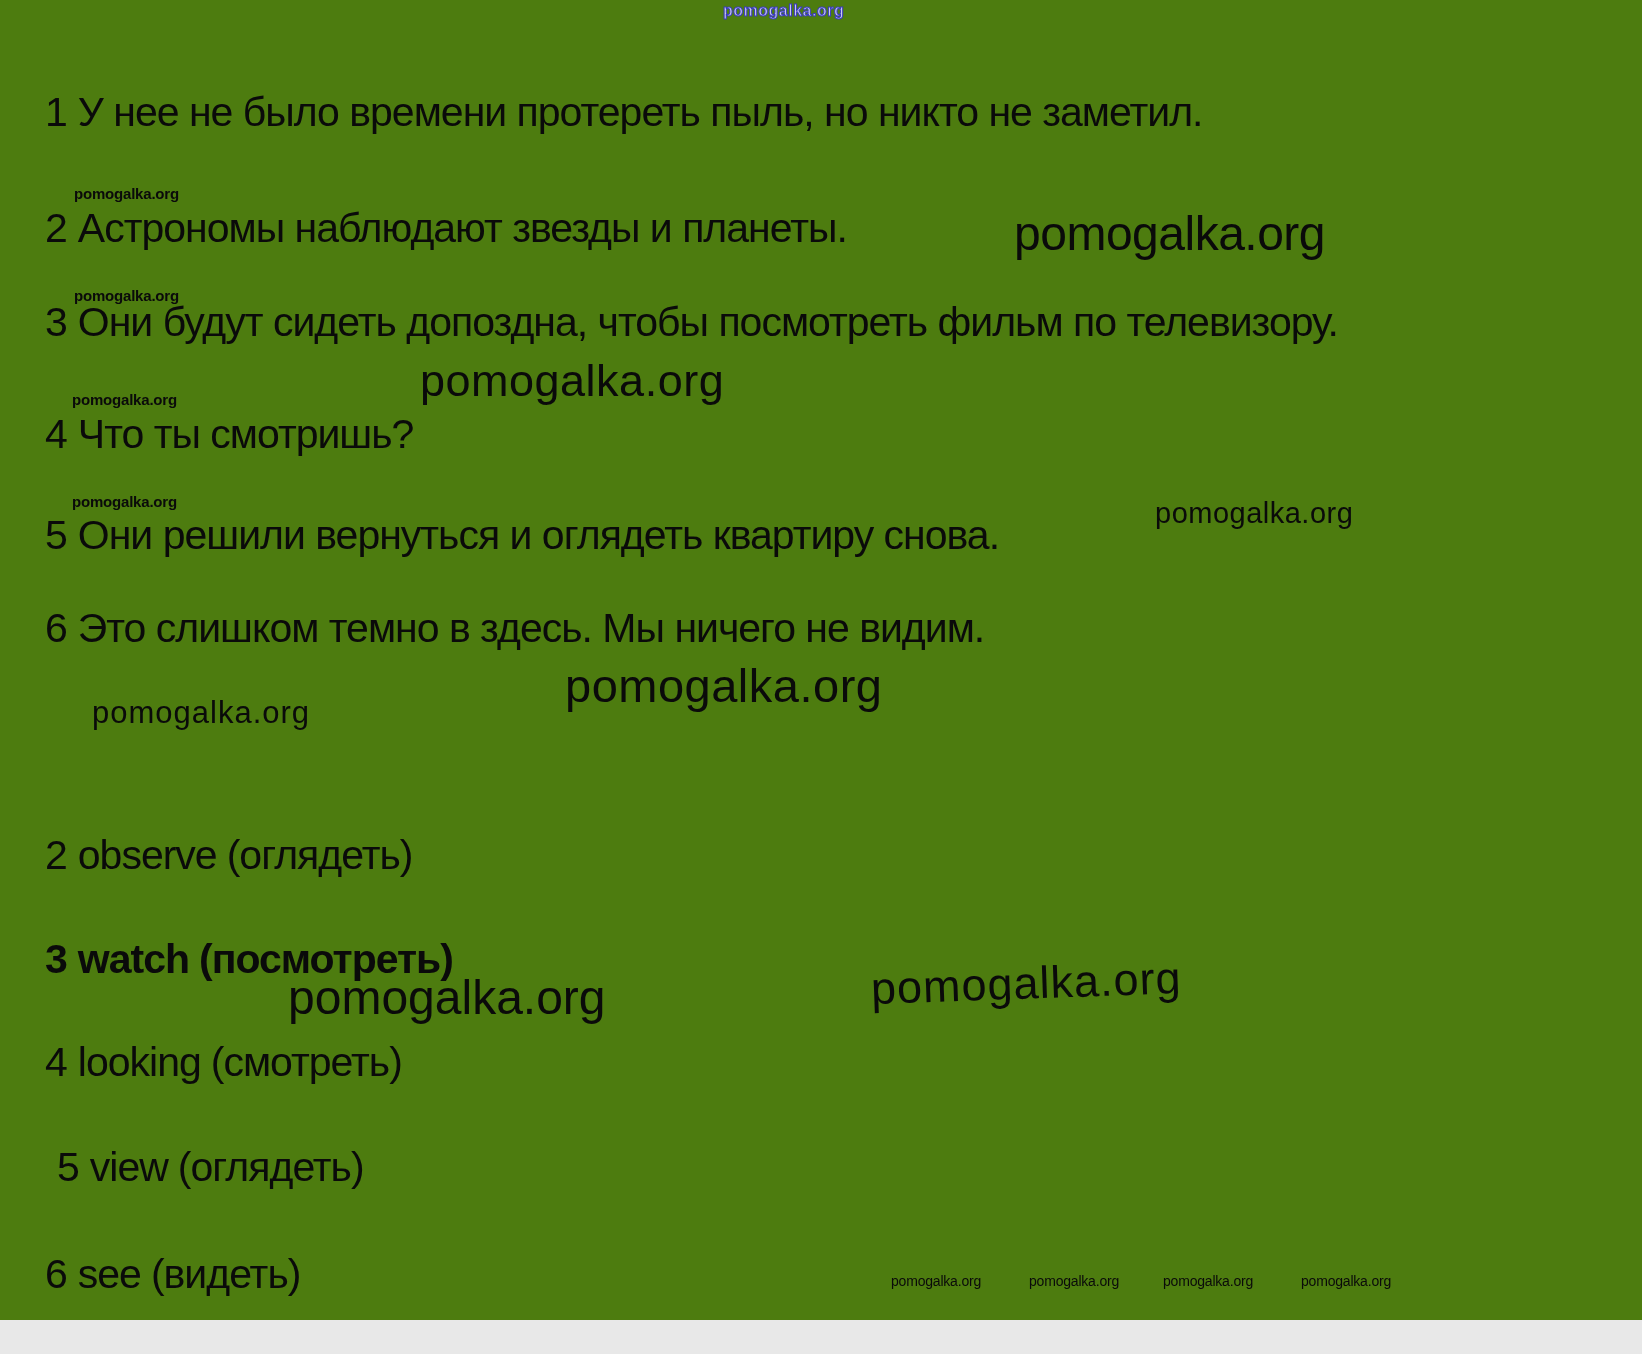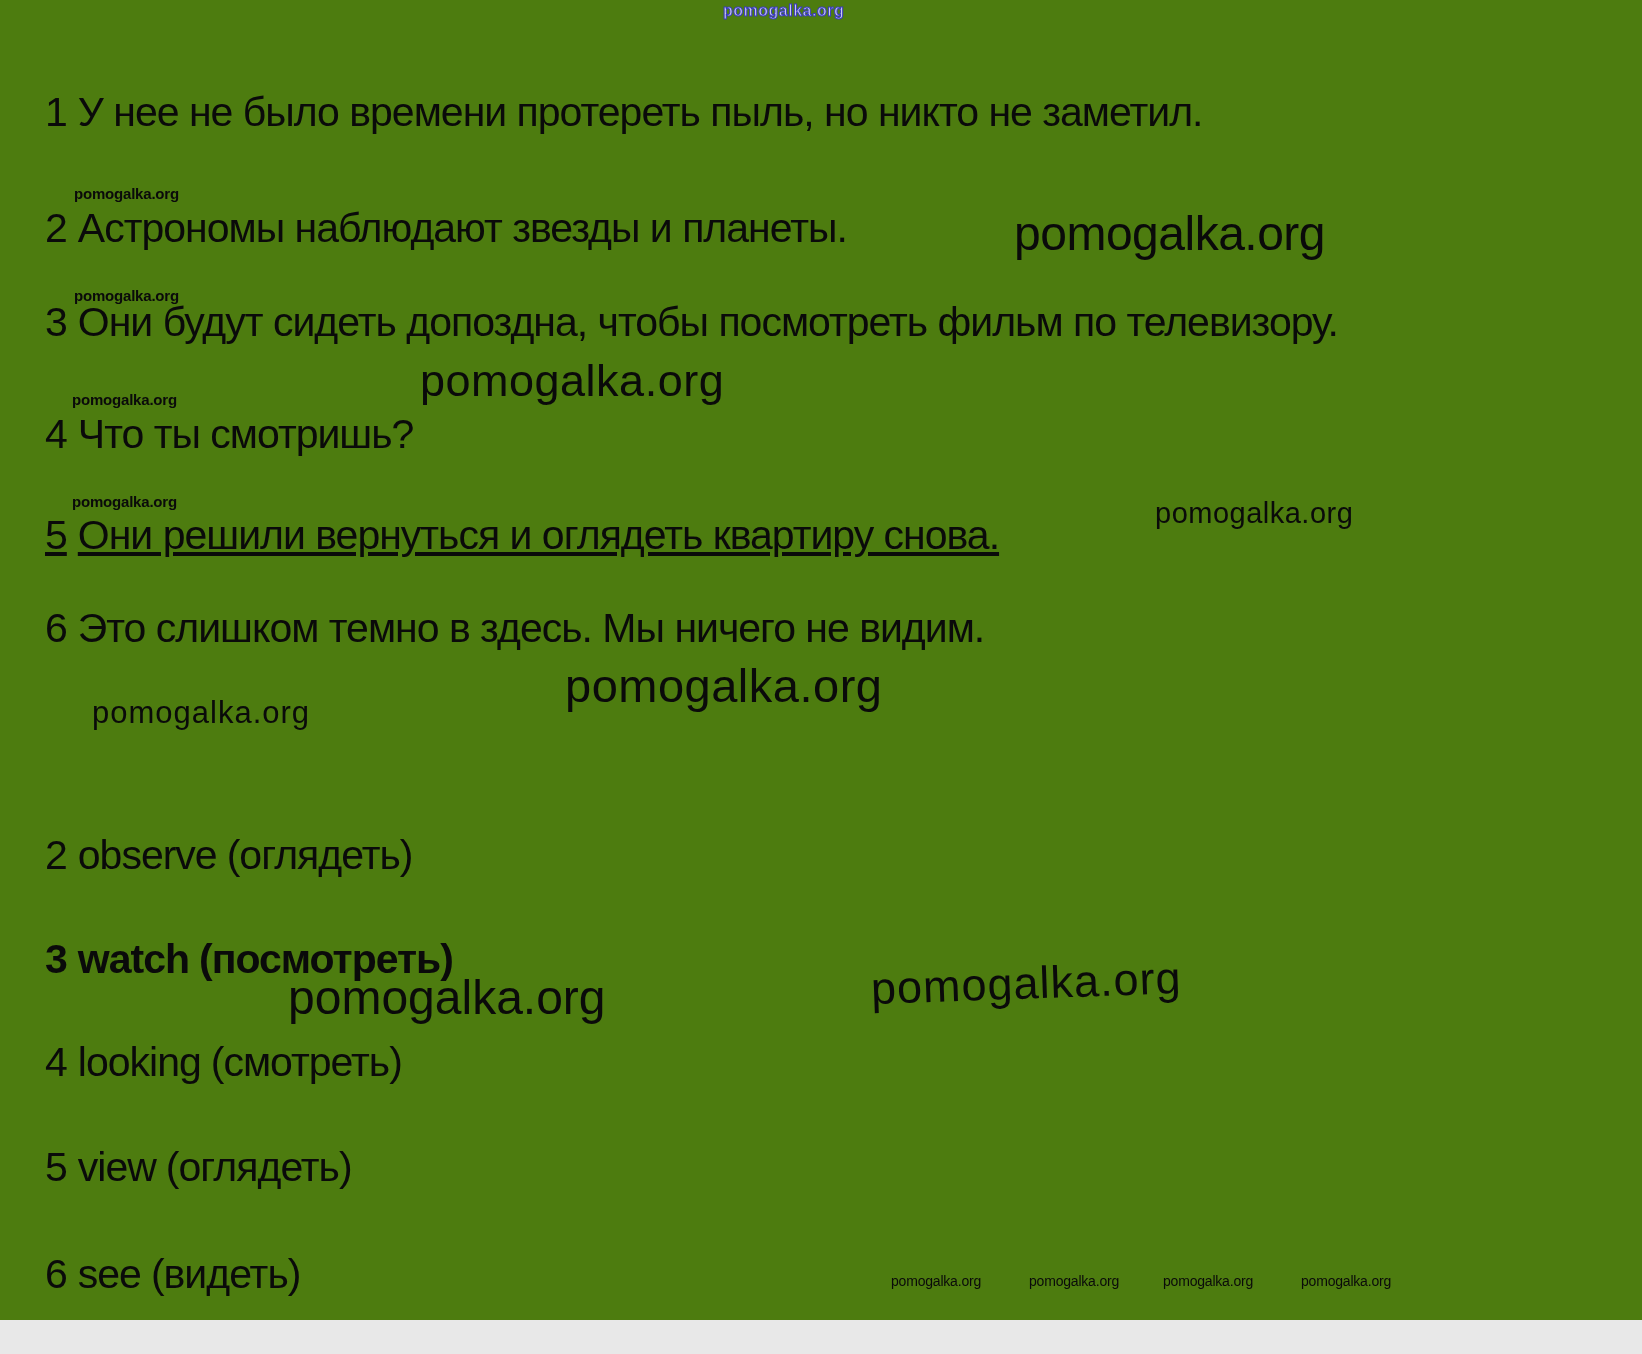--- a/index.html
+++ b/index.html
@@ -71,36 +71,36 @@
   </div>
   <div class="line sent" style="top:206px;">
     <span class="num">2</span><span>Астрономы наблюдают звезды и планеты.</span>
   </div>
   <div class="line sent" style="top:300px;">
     <span class="num">3</span><span>Они будут сидеть допоздна, чтобы посмотреть фильм по телевизору.</span>
   </div>
   <div class="line sent" style="top:412px;">
     <span class="num">4</span><span>Что ты смотришь?</span>
   </div>
-  <div class="line sent" style="top:513px;text-decoration:underline;">
+  <div class="line sent" style="top:513px;">
     <span class="num">5</span><span>Они решили вернуться и оглядеть квартиру снова.</span>
   </div>
   <div class="line sent" style="top:606px;">
     <span class="num">6</span><span>Это слишком темно в здесь. Мы ничего не видим.</span>
   </div>
 
   <div class="line ans" style="top:833px;">
     <span class="num">2</span><span class="word">observe</span><span>(оглядеть)</span>
   </div>
   <div class="line ans" style="top:937px;font-weight:bold;">
     <span class="num">3</span><span class="word">watch</span><span>(посмотреть)</span>
   </div>
   <div class="line ans" style="top:1040px;">
     <span class="num">4</span><span class="word">looking</span><span>(смотреть)</span>
   </div>
-  <div class="line ans" style="top:1145px;">
+  <div class="line ans" style="top:1145px;margin-left:12px;">
     <span class="num">5</span><span class="word">view</span><span>(оглядеть)</span>
   </div>
   <div class="line ans" style="top:1252px;">
     <span class="num">6</span><span class="word">see</span><span>(видеть)</span>
   </div>
 
 </div>
 
 </body></html>

